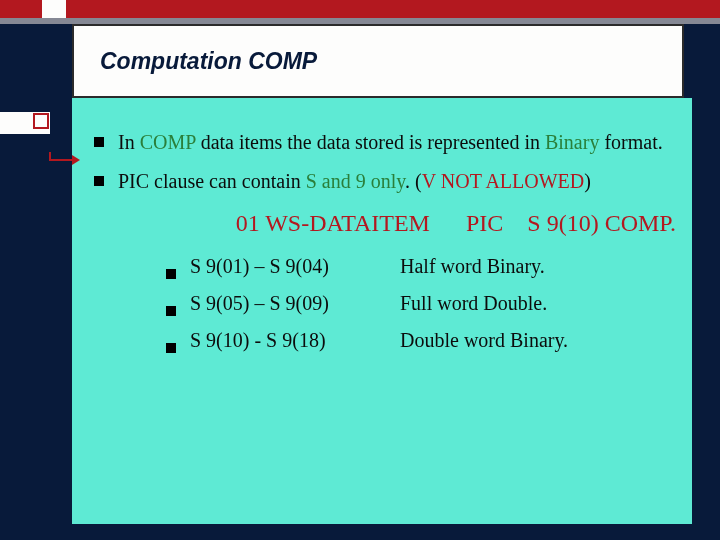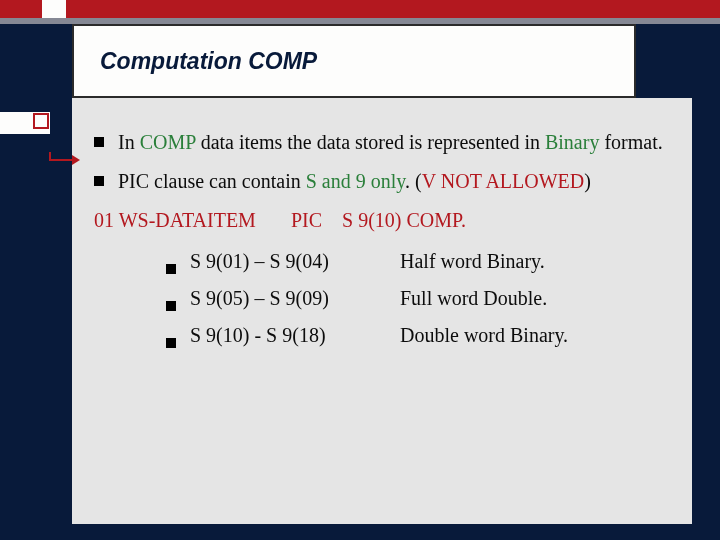--- a/index.html
+++ b/index.html
@@ -24,21 +24,21 @@
   }
   .top-left-block {
     position: absolute;
     top: 0; left: 42px;
     width: 24px; height: 18px;
     background: #fdfdfc;
   }
   .title-box {
     position: absolute;
     top: 24px; left: 72px;
-    width: 564px; height: 74px;
+    width: 612px; height: 74px;
     background: #fdfdfc;
     border: 2px solid #2b2b2b;
     display: flex;
     align-items: center;
     padding-left: 26px;
     font-family: Verdana, Geneva, sans-serif;
     font-weight: 700;
     font-style: italic;
     font-size: 23px;
     color: #081a3a;
@@ -63,42 +63,42 @@
     position: absolute;
     top: 152px; left: 48px;
     width: 32px; height: 14px;
     z-index: 2;
   }
   .arrow svg { display:block; }
   .content {
     position: absolute;
     top: 98px; left: 72px;
     width: 620px; height: 426px;
-    background: #e5e5e5;
+    background: #5eead4;
     padding: 32px 16px 10px 22px;
     color: #0c0c0c;
     font-size: 20px;
     line-height: 1.25;
   }
   .bullet-row {
     display: flex;
     align-items: flex-start;
     margin-bottom: 14px;
   }
   .bullet-row.sub { margin-left: 36px; margin-bottom: 10px; align-items: flex-end; }
   .sq {
     width: 10px; height: 10px;
     background: #000;
     flex: 0 0 10px;
     margin-top: 7px;
     margin-right: 14px;
   }
   .txt { flex: 1; }
 
-  .code-line { margin: 6px 0 16px 0; font-size:20px;}
+  .code-line { margin: 6px 0 16px 0; font-size:24px;text-align:right;}
   .code-line .lbl { color:#b3181f; padding-right:30px;}
   .code-line .kw  { color:#b3181f; }
 
   .sub-table { margin-left:36px; }
   .sub-table .bullet-row { margin-bottom: 12px; }
   .sub-table .col1 { display:inline-block; width:210px; }
 
   .green { color:#2a7f3a; }
   .red   { color:#b3181f; }
 </style>

